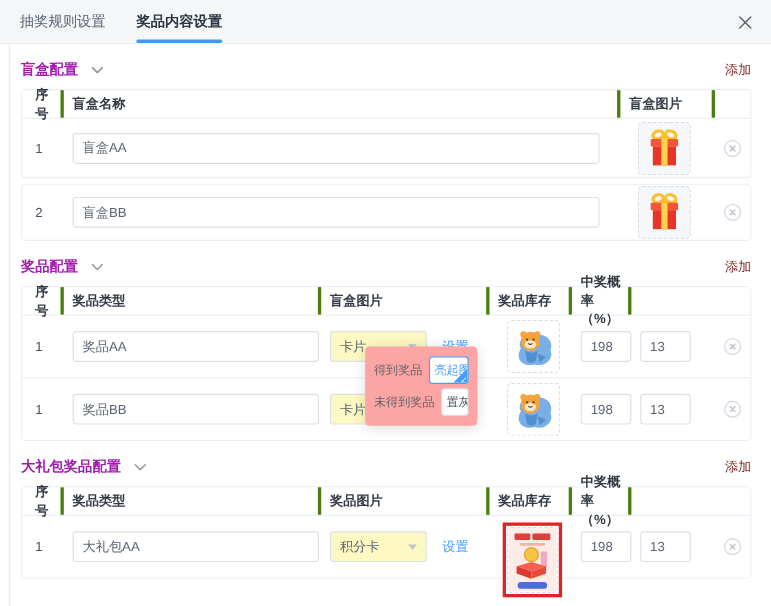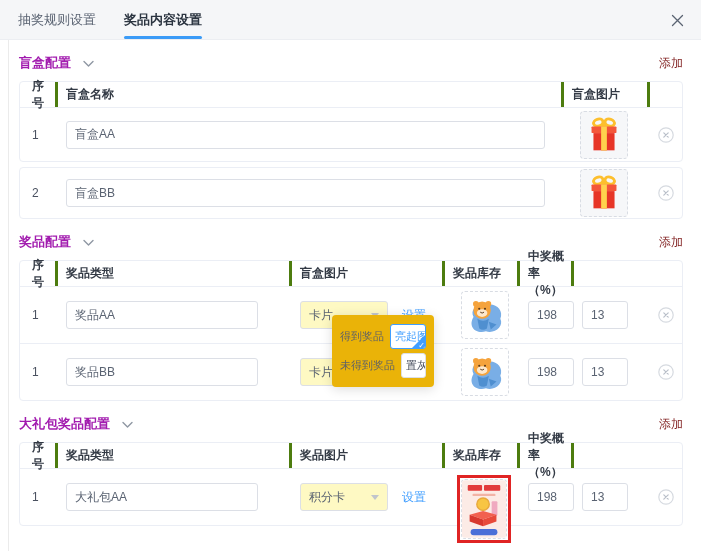--- a/index.html
+++ b/index.html
@@ -40,42 +40,42 @@
   .trow.h53 > div { height:53px; } .trow.h50 > div { height:50px; }
   .trow.h56 > div { height:56px; }
   .trow.sep { border-top:1px solid #ebeef5; }
   .td { display:flex; align-items:center; padding-left:8px; }
   .td.first { padding-left:12px; color:#4a5160; }
   .td.center { justify-content:center; padding-left:0; }
 
   input.cell-input { height:28px; border:1px solid #dcdfe6; border-radius:3px;
     padding:0 8px; font-size:12px; color:#5a6372; outline:none; background:#fff;
     font-family:"Liberation Sans","DejaVu Sans",sans-serif; }
-  .w-wide { width:479px; } .w-name { width:192px; } .w-sm { width:46px; }
+  .w-wide { width:479px; } .w-name { width:224px; } .w-sm { width:46px; }
 
   .select { width:88px; height:28px; border:1px solid #dcdfe6; border-radius:3px;
     display:flex; align-items:center; justify-content:space-between;
     padding:0 8px; color:#5a6372; cursor:pointer; background:#fef9c3; }
   .caret { width:0; height:0; border-left:4px solid transparent;
     border-right:4px solid transparent; border-top:5px solid #c0c4cc; }
   .settings-link { color:#409eff; margin-left:14px; cursor:pointer; white-space:nowrap; }
 
   .imgbox { width:48px; height:48px; border:1px dashed #d8dce3; border-radius:4px;
     background:#f6f7f9; display:flex; align-items:center; justify-content:center;
     cursor:pointer; overflow:hidden; margin-left:8px; }
   .imgbox.white { background:#fff; }
   .imgbox.tall { width:46px; height:60px; margin-left:0; }
   .red-annotation { border:3px solid #e02424; padding:1px; margin-left:4px;
     margin-top:10px; margin-bottom:-14px; background:#fff; }
 
   .remove-btn { width:16px; height:16px; cursor:pointer; }
 
   
   .popup { position:absolute; left:312px; top:54px; width:102px; z-index:5;
-    background:#eab308; border-radius:4px; padding:5px 8px;
+    background:#fca5a5; border-radius:4px; padding:5px 8px;
     box-shadow:0 2px 12px rgba(0,0,0,.14); }
   .popup-row { display:flex; align-items:center; justify-content:flex-end;
     gap:6px; margin:4px 0; }
   .popup-label { color:#606266; font-size:11px; white-space:nowrap; }
   .img-btn { height:25px; padding:0 4px; display:flex; align-items:center;
     border:1px solid #dcdfe6; border-radius:3px; background:#fff; font-size:11px;
     color:#4a5160; cursor:pointer; position:relative; overflow:hidden; white-space:nowrap; }
   .img-btn.selected { border-color:#409eff; color:#409eff; }
   .img-btn.selected::before { content:""; position:absolute; right:0; bottom:0;
     width:0; height:0; border-style:solid; border-width:0 0 13px 13px;

